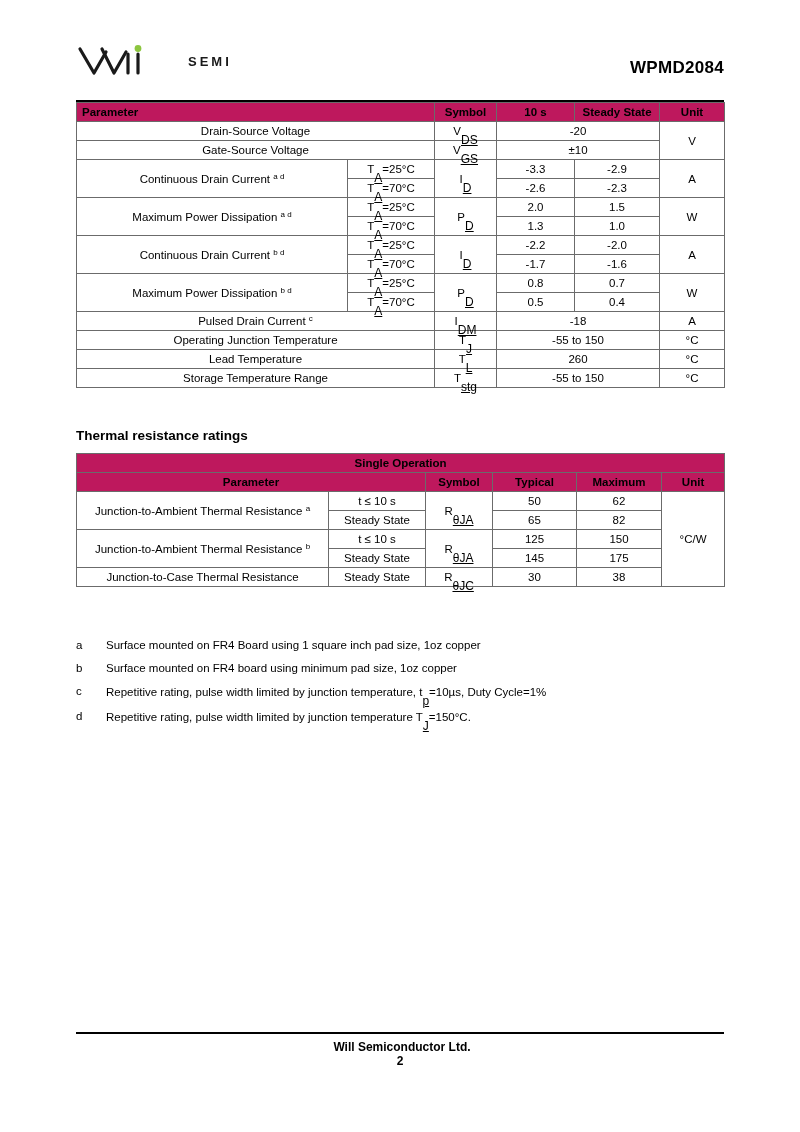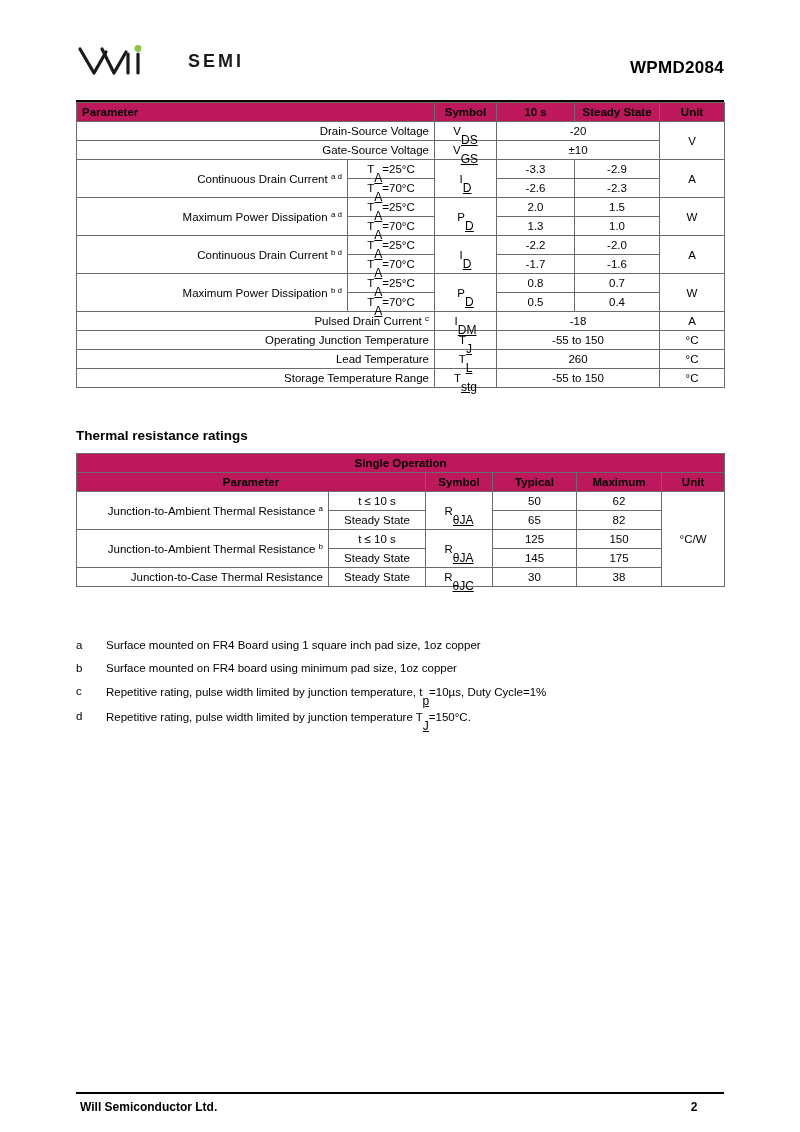--- a/index.html
+++ b/index.html
@@ -37,21 +37,21 @@
     align-items: center;
   }
   .logo-mark {
     width: 110px;
     height: 34px;
     position: relative;
   }
   .logo-mark svg { display: block; }
   .logo-text {
     font-family: "Liberation Sans", sans-serif;
-    font-size: 18px;
+    font-size: 13px;
     font-weight: 600;
     letter-spacing: 3px;
     margin-left: 2px;
     color: #1a1a1a;
   }
   .part-number {
     position: absolute;
     right: 0;
     bottom: 22px;
     font-size: 17px;
@@ -87,21 +87,21 @@
   }
   .hdr {
     background: #be185d;
     font-weight: bold;
     text-align: center;
   }
   .hdr.left {
     text-align: left;
   }
   .c { text-align: center; }
-  .l { text-align: right; margin-left: 28px; }
+  .l { text-align: center; margin-left: 28px; }
   sub { font-size: 12px; vertical-align: baseline; position: relative; top: 9px; text-decoration: underline; }
   sup { font-size: 8px; vertical-align: baseline; position: relative; top: -4px; }
   .param { padding-left: 5px; }
   .nowrapcell { white-space: nowrap; }
 
   
   .t1 col.c1 { width: 271px; }
   .t1 col.c2 { width: 87px; }
   .t1 col.c3 { width: 62px; }
   .t1 col.c4 { width: 78px; }
@@ -139,20 +139,21 @@
     position: absolute;
     left: 76px;
     right: 76px;
     bottom: 56px;
     border-top: 2px solid #000;
     padding-top: 6px;
     display: flex;
     align-items: center;
     font-size: 12px;
     font-weight: bold;
+    flex-direction: column;
   }
   .footer-left { flex: 1; padding-left: 4px; }
   .footer-center { flex: 0 0 60px; text-align: center; }
   .footer-right { flex: 1; text-align: right; }
 </style>
 </head>
 <body>
 
 <div class="page">
 

